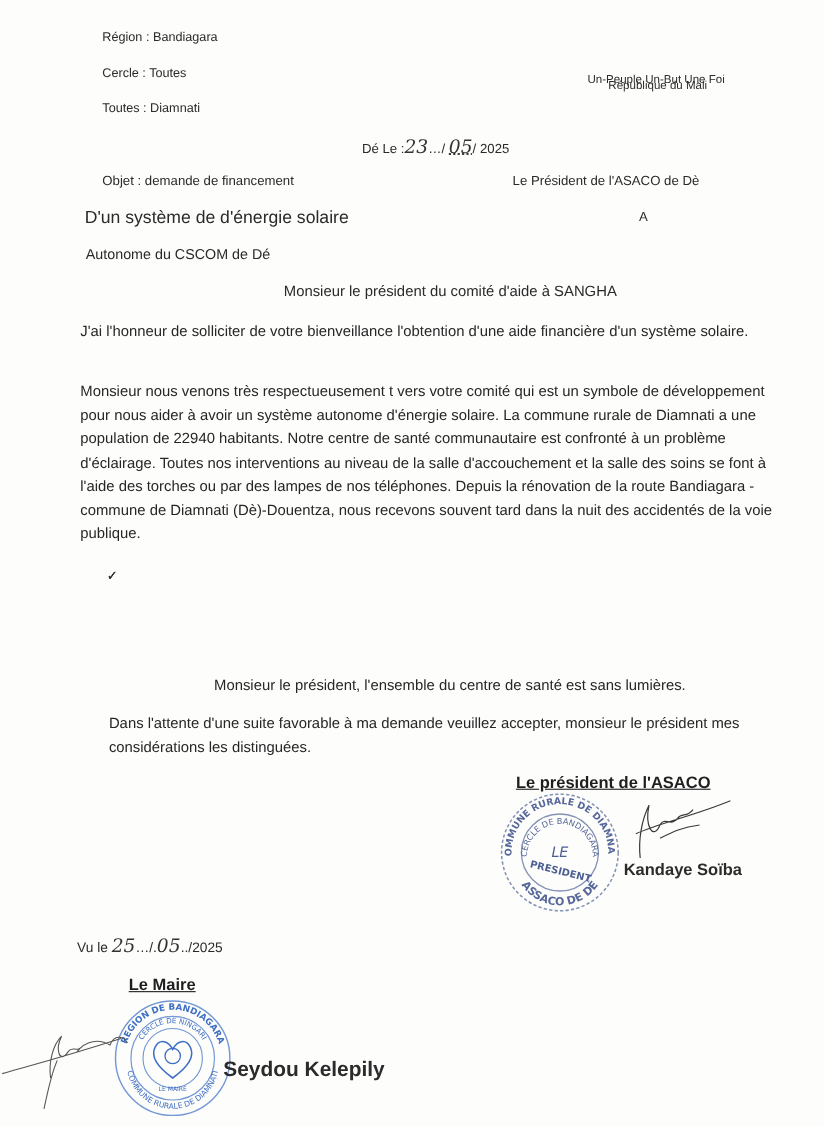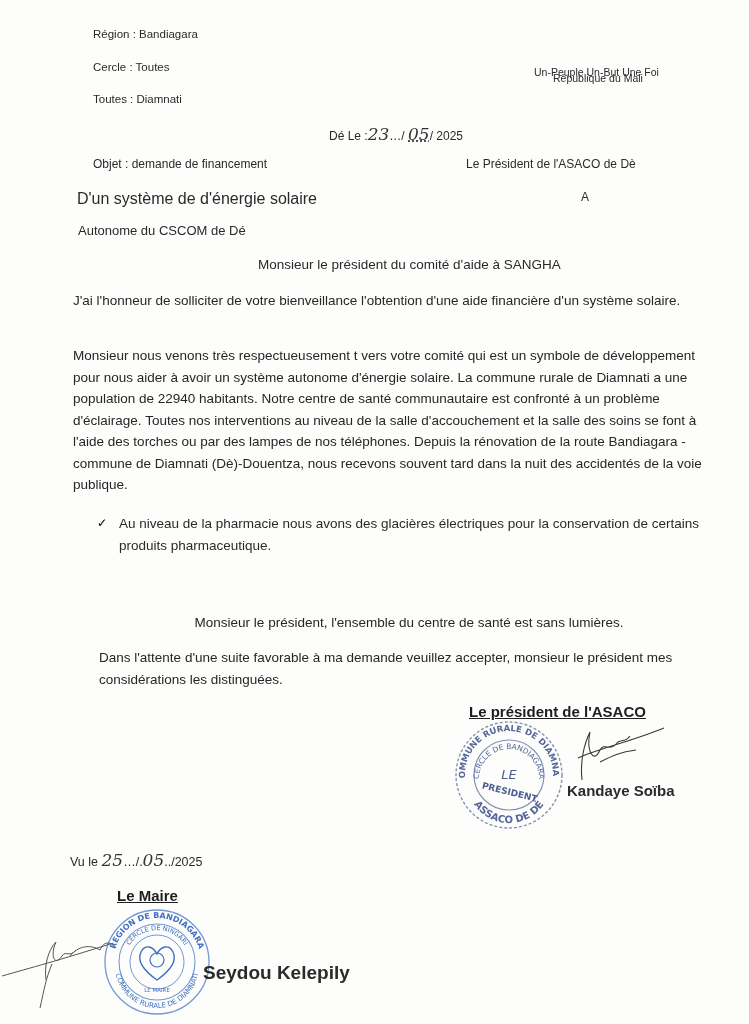--- a/index.html
+++ b/index.html
@@ -52,21 +52,20 @@
 
 <div class="para body-text" style="top:290px; left:73px; width:640px;">J'ai l'honneur de solliciter de votre bienveillance l'obtention d'une aide financière  d'un système solaire.</div>
 <div class="para body-text" style="top:345px; width:650px;">Monsieur nous venons très respectueusement t vers votre comité qui est un symbole de développement pour nous aider à avoir un système autonome d'énergie solaire.   La commune rurale de Diamnati a une population de 22940 habitants. Notre centre de santé communautaire est confronté à un problème d'éclairage. Toutes nos interventions au niveau de la salle d'accouchement et la salle des soins se font à l'aide des torches ou par des lampes de nos téléphones. Depuis la rénovation  de la route Bandiagara -commune de Diamnati (Dè)-Douentza, nous recevons souvent tard dans la nuit des accidentés de la voie publique.</div>
 
 <ul class="check-list" style="top:513px;">
   <li>
     <span class="chk">✓</span>
   </li>
   <li>
     <span class="chk">✓</span>
-    <span>Au niveau de la pharmacie nous avons des glacières électriques pour la conservation de certains produits pharmaceutique.</span>
   </li>
 </ul>
 
 <div class="para body-text" style="top:612px; left:99px;text-align:center;">Monsieur le président, l'ensemble du centre de santé est sans lumières.</div>
 <div class="para body-text" style="top:647px; left:99px; width:600px;">Dans l'attente d'une suite favorable à ma demande veuillez accepter, monsieur le président mes considérations les distinguées.</div>
 
 <div class="abs sig-title" style="left:469px; top:703px;">Le président de l'ASACO</div>
 
 <div class="stamp" style="left:453px; top:719px; width:112px; height:112px;">
   <svg width="112" height="112" viewBox="0 0 112 112">

